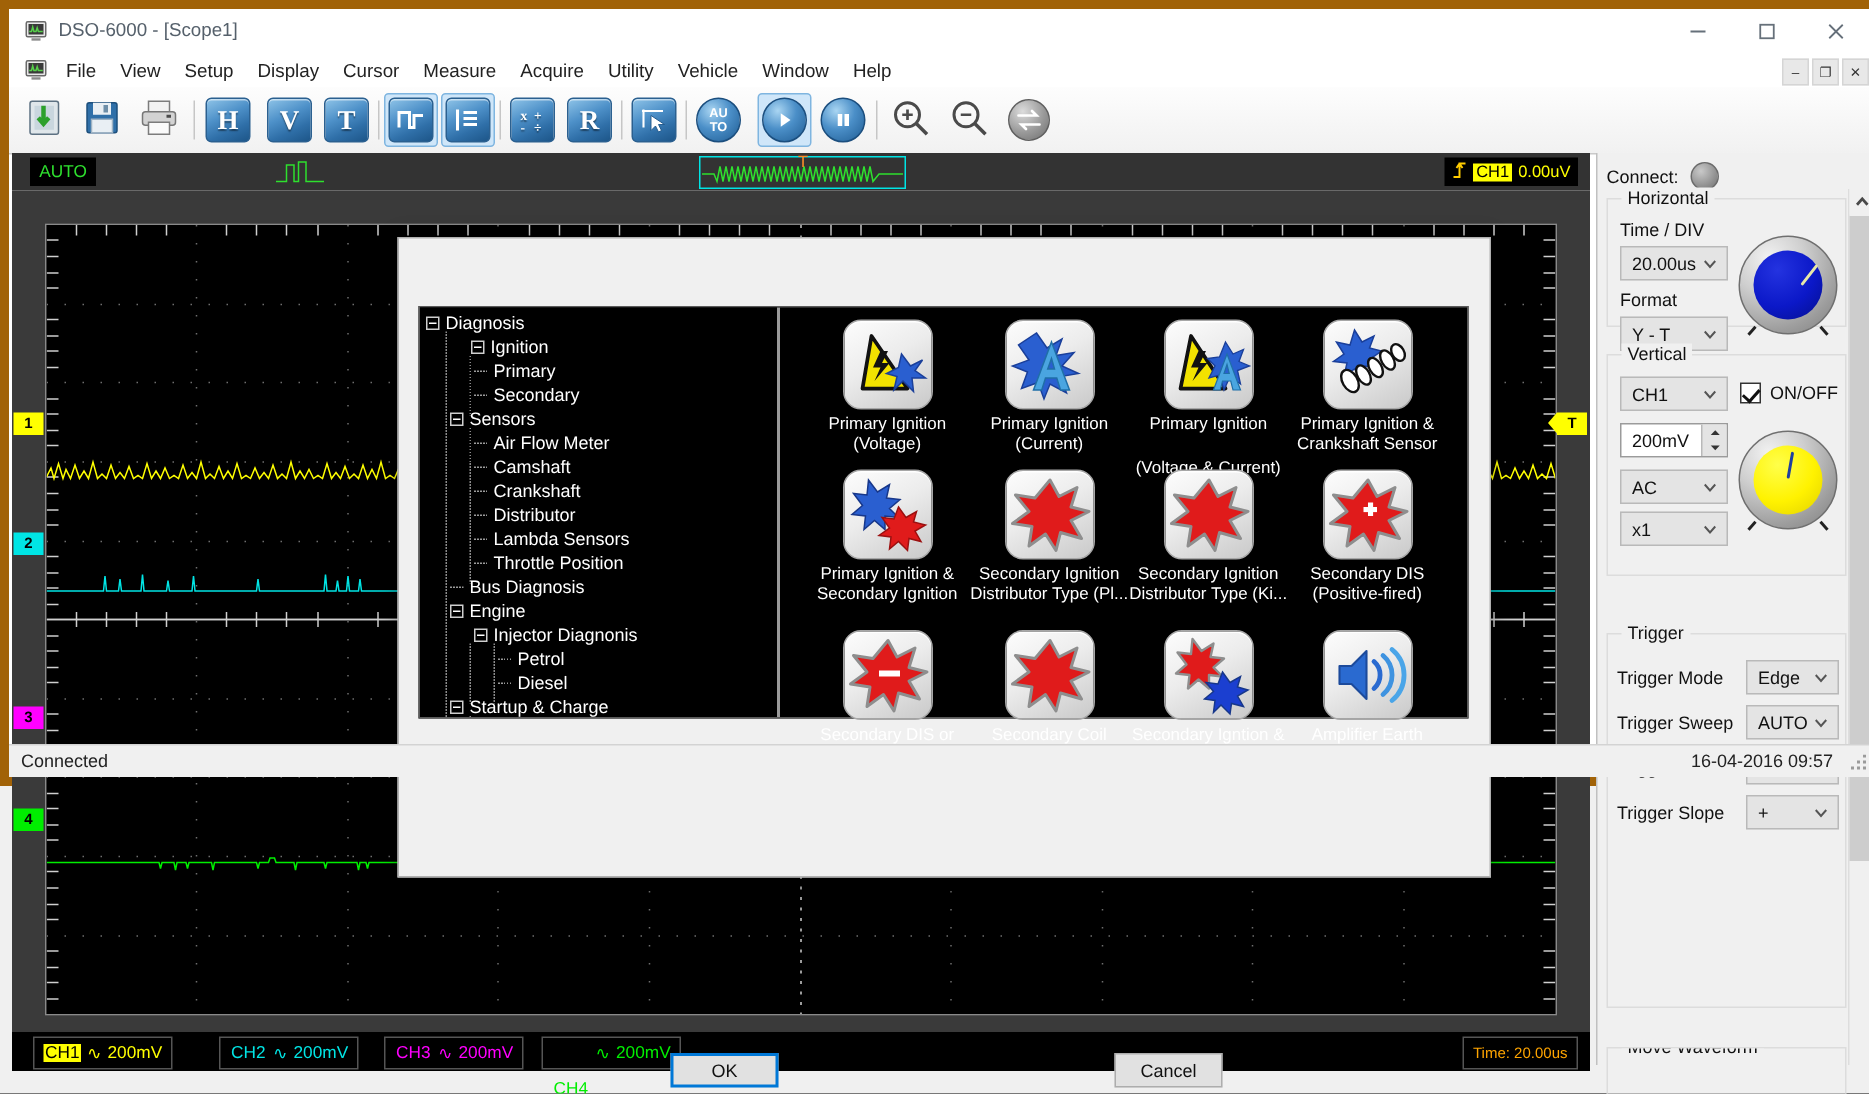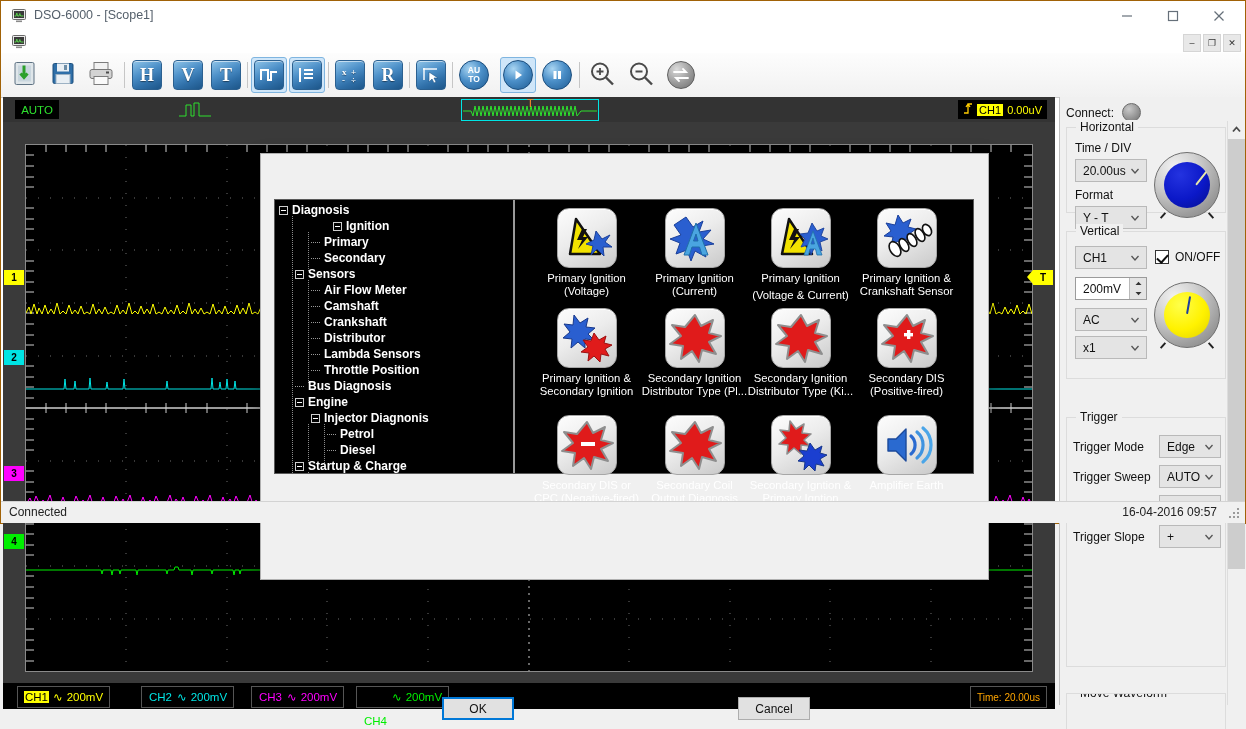--- a/index.html
+++ b/index.html
@@ -3,21 +3,21 @@
 <meta charset="utf-8">
 <style>
   html,body{margin:0;padding:0;}
   body{
     width:1246px;height:729px;overflow:hidden;
     font-family:"Liberation Sans","DejaVu Sans",sans-serif;
     font-size:12px;color:#1a1a1a;background:#f0f0f0;
     -webkit-font-smoothing:antialiased;
   }
   #app{position:relative;width:1246px;height:524px;box-sizing:border-box;
-       border:1px solid #a16207;background:#fff;}
+       border:6px solid #a16207;background:#fff;}
 
   
   .titlebar{position:absolute;left:0;top:0;width:1244px;height:30px;background:#fff;}
   .title-ico{position:absolute;left:10px;top:7px;width:16px;height:16px;}
   .title-text{position:absolute;left:33px;top:7px;font-size:12.5px;color:#55606b;
               white-space:nowrap;}
   .wbtn{position:absolute;top:0;width:46px;height:30px;cursor:default;}
   .wbtn svg{position:absolute;left:50%;top:50%;transform:translate(-50%,-50%);}
   .wbtn.min{right:95px;} .wbtn.max{right:49px;} .wbtn.cls{right:3px;}
 
@@ -132,21 +132,21 @@
   
   .dlg{position:absolute;left:259px;top:152px;width:729px;height:427px;background:#f0f0f0;
        border:1px solid #b0b0b0;box-sizing:border-box;box-shadow:0 2px 14px rgba(0,0,0,.35);}
   .dlg-title{position:absolute;left:0;top:0;width:727px;height:32px;background:#fff;}
   .dlg-title .t{position:absolute;left:8px;top:8px;font-size:13px;color:#24303a;}
   .dlg-close{position:absolute;right:0;top:0;width:42px;height:32px;cursor:default;
              display:flex;align-items:center;justify-content:center;}
   .dlg-body{position:absolute;left:13px;top:45px;width:700px;height:275px;background:#000;
             border:1px solid #5a5a5a;box-sizing:border-box;}
   .tree{position:absolute;left:0;top:0;width:240px;height:273px;background:#000;
-        border-right:2px solid #9a9a9a;box-sizing:border-box;overflow:hidden;font-weight:bold;}
+        border-right:2px solid #9a9a9a;box-sizing:border-box;overflow:hidden;}
   .tnode{position:absolute;height:16px;display:flex;align-items:center;white-space:nowrap;
          color:#fff;font-size:12px;cursor:default;}
   .tbox{width:9px;height:9px;border:1px solid #cfcfcf;background:#000;box-sizing:border-box;
         position:relative;margin-right:4px;flex:0 0 auto;}
   .tbox:before{content:"";position:absolute;left:1px;top:3px;width:5px;height:1px;background:#fff;}
   .tdash{width:9px;height:1px;margin-right:4px;flex:0 0 auto;
          background:repeating-linear-gradient(90deg,#9a9a9a 0 1px,transparent 1px 2px);}
   .tvline{position:absolute;width:1px;
           background:repeating-linear-gradient(180deg,#8a8a8a 0 1px,transparent 1px 2px);}
   .grid{position:absolute;left:242px;top:0;right:0;bottom:0;}
@@ -195,20 +195,33 @@
 
   <div class="menubar">
     <span class="menu-ico">
       <svg width="16" height="16" viewBox="0 0 16 16">
         <rect x="1.5" y="1.5" width="13" height="10" rx="1" fill="#e9e9e9" stroke="#6a6a6a"></rect>
         <rect x="3" y="3" width="10" height="7" fill="#3a3a3a"></rect>
         <path d="M3.5 8 L5 8 L5.8 5 L6.6 8 L8 8 L8.8 5.5 L9.6 8 L12.5 8" stroke="#56d04a" fill="none" stroke-width="1"></path>
         <rect x="5" y="12.5" width="6" height="1.6" fill="#8a8a8a"></rect>
       </svg>
     </span>
+    <div class="menu-items">
+      <span>File</span>
+      <span>View</span>
+      <span>Setup</span>
+      <span>Display</span>
+      <span>Cursor</span>
+      <span>Measure</span>
+      <span>Acquire</span>
+      <span>Utility</span>
+      <span>Vehicle</span>
+      <span>Window</span>
+      <span>Help</span>
+    </div>
     <div class="mdi-btns">
       <div class="mdi-btn">–</div>
       <div class="mdi-btn">❐</div>
       <div class="mdi-btn">✕</div>
     </div>
   </div>
 
   <div class="toolbar">
 
     <div class="tb-item" style="left:6px">
@@ -814,21 +827,21 @@
         <div class="tvline" style="left:33px;top:32px;height:40px;"></div>
         <div class="tvline" style="left:33px;top:80px;height:104px;"></div>
         <div class="tvline" style="left:33px;top:224px;height:40px;"></div>
         <div class="tvline" style="left:33px;top:272px;height:16px;"></div>
         <div class="tvline" style="left:49px;top:224px;height:40px;"></div>
 
         <div class="tnode" style="left:4px;top:2px;">
           <span class="tbox"></span>
           <span>Diagnosis</span>
         </div>
-        <div class="tnode" style="left:32px;top:18px;padding-left:26px;">
+        <div class="tnode" style="left:8px;top:18px;padding-left:26px;">
           <span class="tbox"></span>
           <span>Ignition</span>
         </div>
         <div class="tnode" style="left:36px;top:34px;">
           <span class="tdash"></span>
           <span>Primary</span>
         </div>
         <div class="tnode" style="left:36px;top:50px;">
           <span class="tdash"></span>
           <span>Secondary</span>
@@ -916,21 +929,21 @@
         <div class="gcell" style="left:230px;top:8px;">
           <div class="gicon">
             <svg width="58" height="58" viewBox="0 0 58 58">
               <path d="M17 10 L40 45 L10 45 Z" fill="#f2e200" stroke="#111" stroke-width="2.5" stroke-linejoin="round"></path>
               <path d="M22 20 L17 31 L22 31 L18 40 L28 28 L23 28 L27 20 Z" fill="#111"></path>
               <path d="M40 14 L45 22 L52 19 L49 27 L56 30 L48 33 L50 42 L43 37 L39 46 L36 36 L29 38 L33 30 L28 25 L36 24 Z" fill="#2a5fd0" stroke="#1a3f9a" stroke-width=".9"></path>
               <path d="M41 22 L50 46 L45 46 L43.5 40 L38 40 L36.5 46 L32 46 Z M39 35 L42.5 35 L41 29 Z" fill="#4aa5e0" stroke="#1f6fa8" stroke-width=".8"></path>
             </svg>
           </div>
           <div class="glabel">Primary Ignition</div>
-          <div class="glabel" style="margin-top:4px">(Voltage &amp; Current)</div>
+          <div class="glabel" style="margin-top:16px">(Voltage &amp; Current)</div>
         </div>
 
         <div class="gcell" style="left:336px;top:8px;">
           <div class="gicon">
             <svg width="58" height="58" viewBox="0 0 58 58">
               <path d="M20 6 L25 14 L33 10 L30 18 L38 20 L31 25 L36 32 L27 30 L26 39 L20 32 L13 37 L15 28 L6 27 L13 22 L8 14 L17 16 Z" fill="#2a5fd0" stroke="#1a3f9a" stroke-width="1"></path>
               <g stroke="#111" stroke-width="1.6" fill="#fff">
                 <ellipse cx="17" cy="40" rx="5" ry="8" transform="rotate(-30 17 40)"></ellipse>
                 <ellipse cx="26" cy="36" rx="4" ry="7" transform="rotate(-30 26 36)"></ellipse>
                 <ellipse cx="34" cy="31" rx="4" ry="7" transform="rotate(-30 34 31)"></ellipse>

